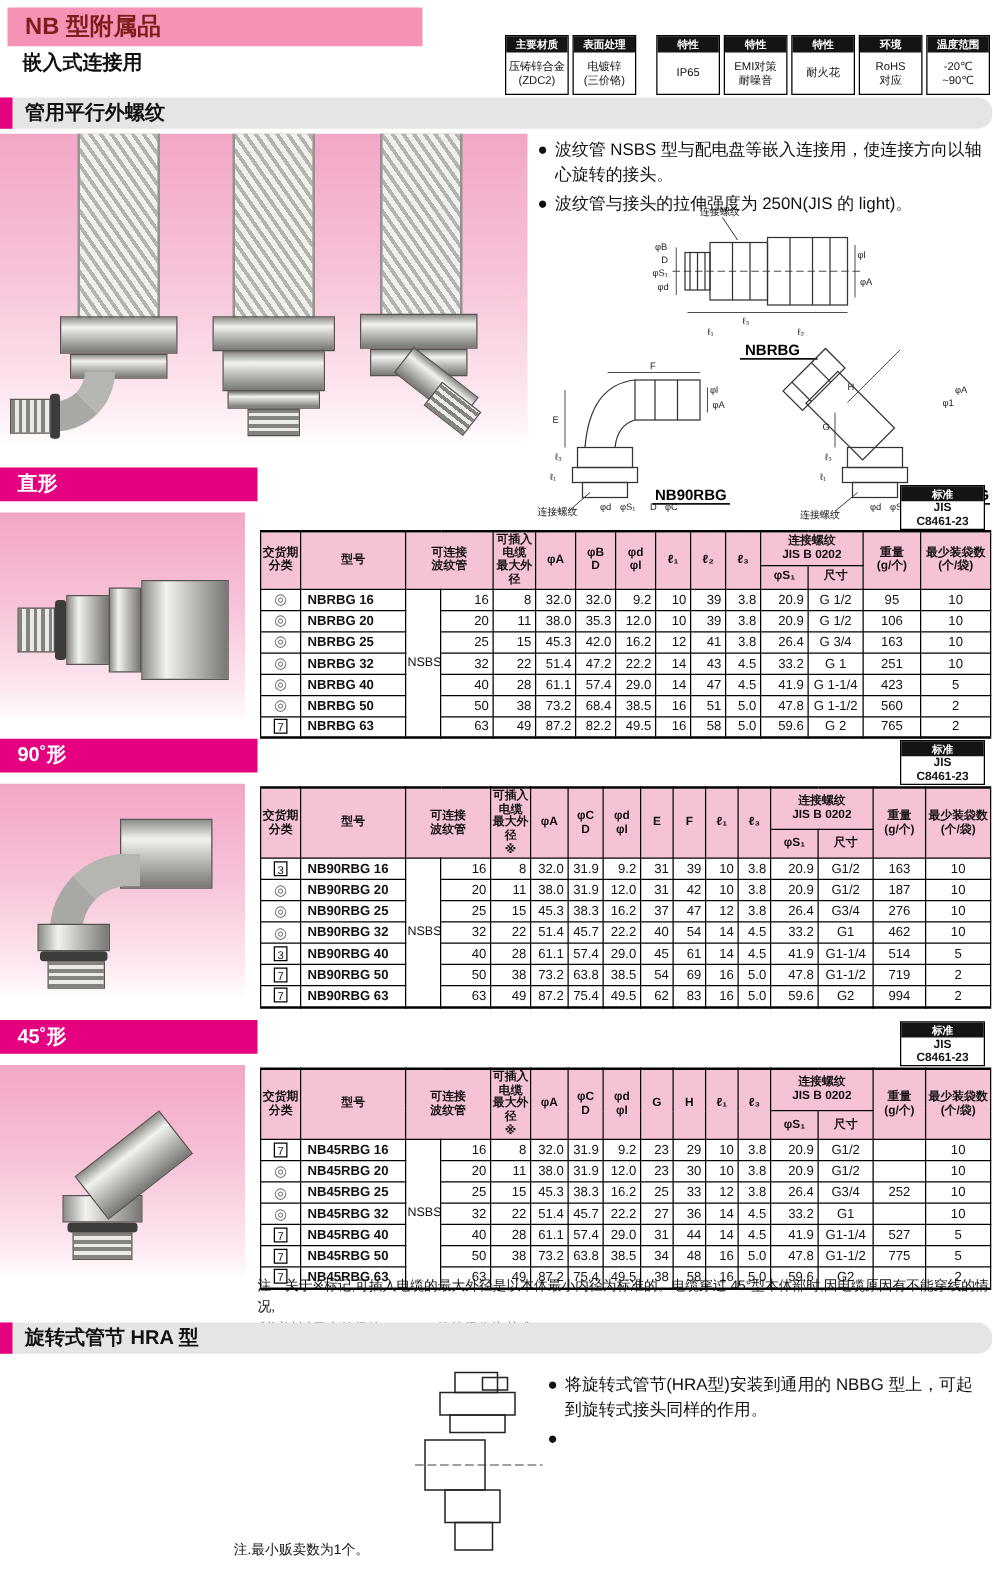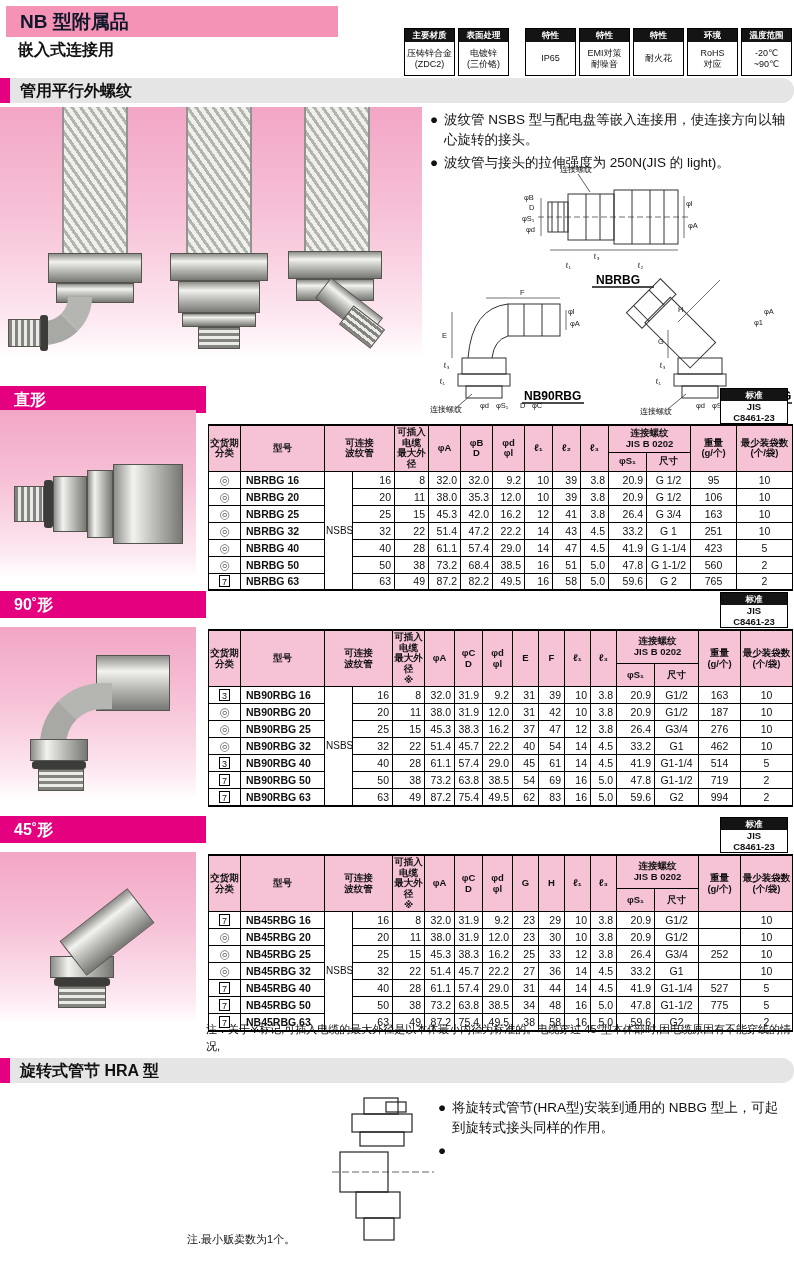--- a/index.html
+++ b/index.html
@@ -2,21 +2,21 @@
 <html><head>
 <meta charset="utf-8">
 <style>
   * { margin:0; padding:0; box-sizing:border-box; }
   html,body { background:#fff; }
   body { font-family:"Liberation Sans","DejaVu Sans",sans-serif; color:#111; }
   #page { position:relative; width:794px; height:1262px; background:#fff; overflow:hidden; }
 
   
   .top-badge { position:absolute; left:6px; top:6px; width:332px; height:31px;
-    background:#f593b6; color:#0f172a; font-size:19px; font-weight:bold; line-height:31px; padding-left:14px; }
+    background:#f593b6; color:#7f1d1d; font-size:19px; font-weight:bold; line-height:31px; padding-left:14px; }
   .title-row { position:absolute; left:6px; top:40px; display:flex; align-items:flex-end; }
   .page-title { font-size:27px; font-weight:bold; letter-spacing:1px; }
   .page-subtitle { font-size:16px; font-weight:bold; margin:0 0 3px 12px; }
 
   .spec-badges { position:absolute; top:28px; right:2px; display:flex; align-items:stretch; }
   .spec-badge { width:51px; border:1px solid #000; background:#fff; margin-left:3px; display:flex; flex-direction:column; }
   .spec-badge.gap { margin-left:16px; }
   .spec-badge .hd { background:#141414; color:#fff; font-size:8.5px; font-weight:bold; text-align:center; line-height:13px; height:13px; }
   .spec-badge .bd { flex:1; display:flex; flex-direction:column; justify-content:center; text-align:center;
     font-size:9px; line-height:1.2; min-height:33px; padding:1px; white-space:pre-line; }
@@ -248,21 +248,21 @@
     <text class="dg-dim" x="318" y="246">φC</text>
     <text class="dg-name" x="306" y="238">NB45RBG</text>
     <line x1="304" y1="241" x2="364" y2="241" stroke="#111" stroke-width="1.4"></line>
   </svg>
 
   <div class="std-badge" style="top:388px;">
     <div class="hd">标准</div>
     <div class="l">JIS</div>
     <div class="l">C8461-23</div>
   </div>
-  <div class="type-bar" style="left:0; top:386px;">直形</div>
+  <div class="type-bar" style="left:0; top:374px;">直形</div>
   <div class="photo-panel" style="left:0; top:410px; width:196px; height:168px;">
     <div class="art ridges-v" style="left:14px; top:76px; width:30px; height:36px;"></div>
     <div class="art gasket" style="left:44px; top:70px; width:9px; height:48px;"></div>
     <div class="art metal-v" style="left:53px; top:66px; width:34px; height:56px;"></div>
     <div class="art metal-v" style="left:87px; top:60px; width:26px; height:68px;"></div>
     <div class="art metal-v" style="left:113px; top:54px; width:70px; height:80px;"></div>
   </div>
   <div class="tbl-wrap" id="table-straight" style="top:424px;">
       <table class="spec">
         <colgroup>

